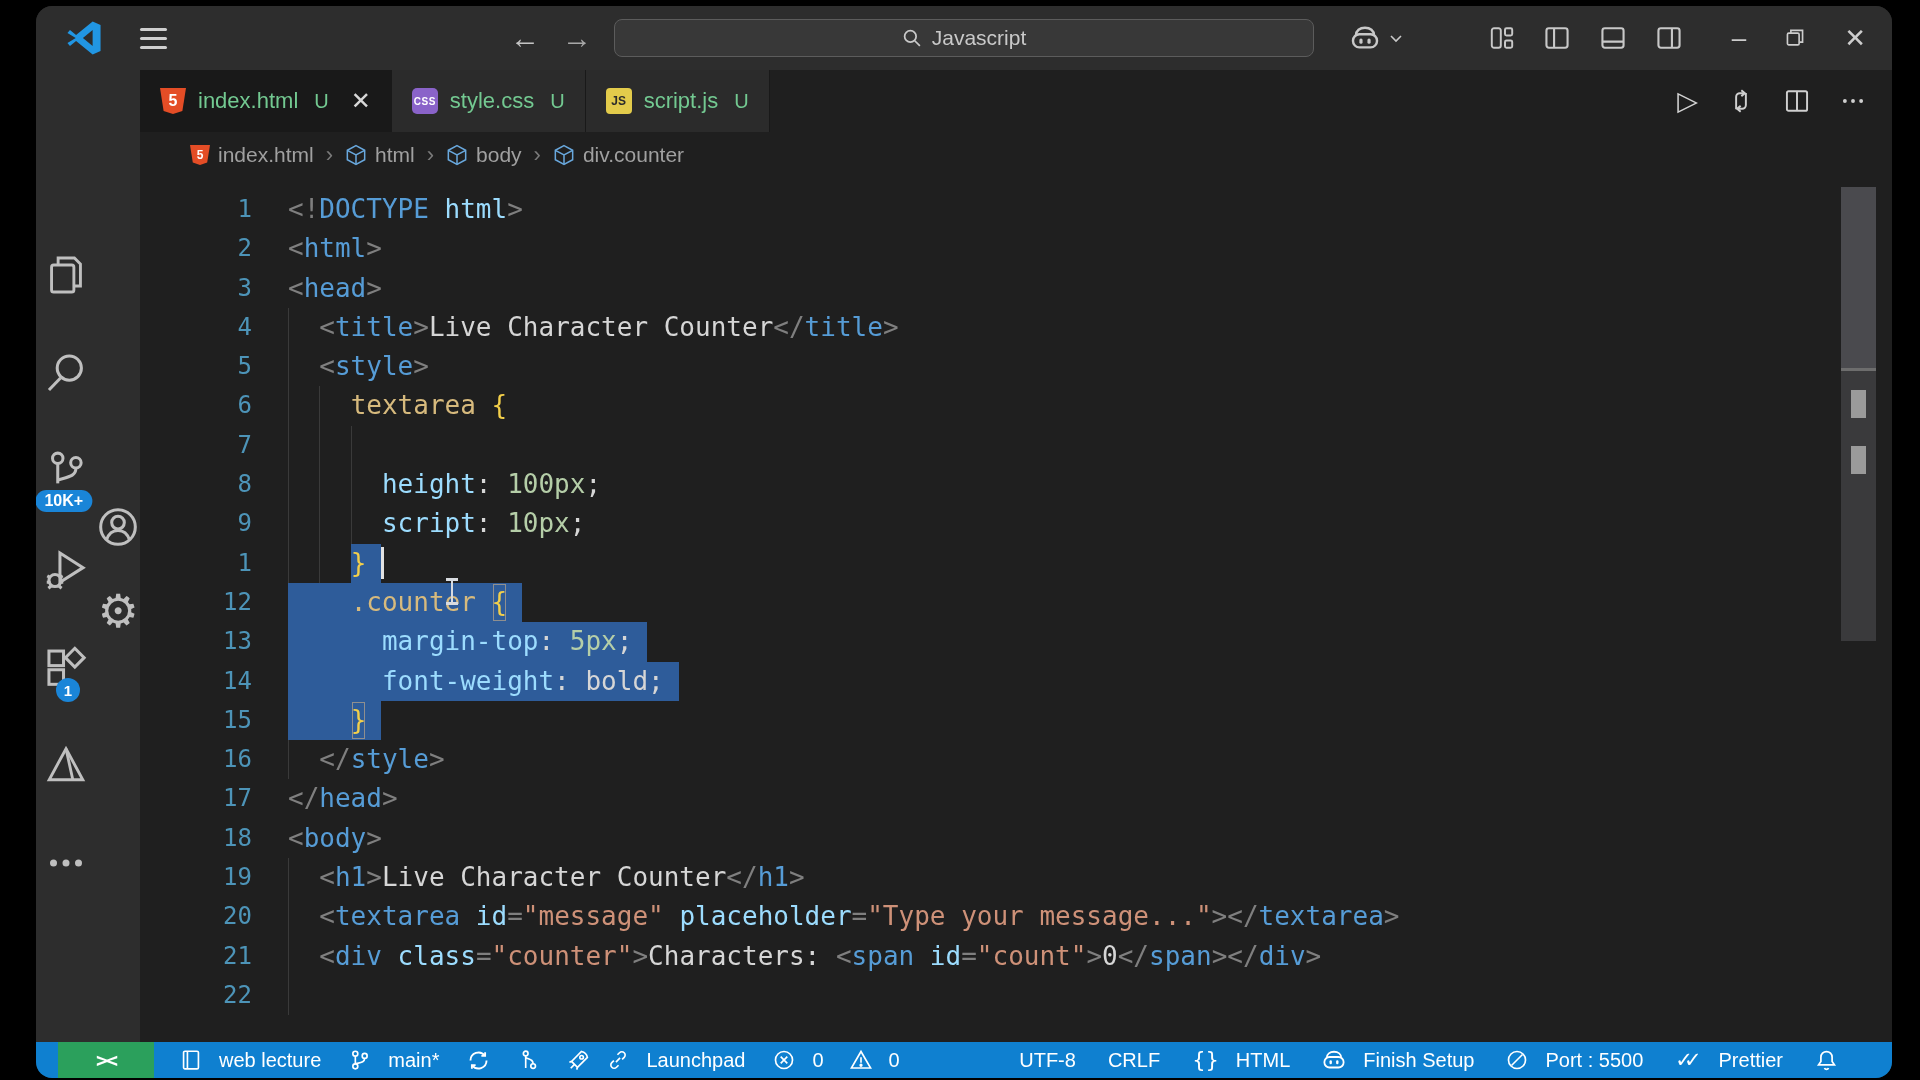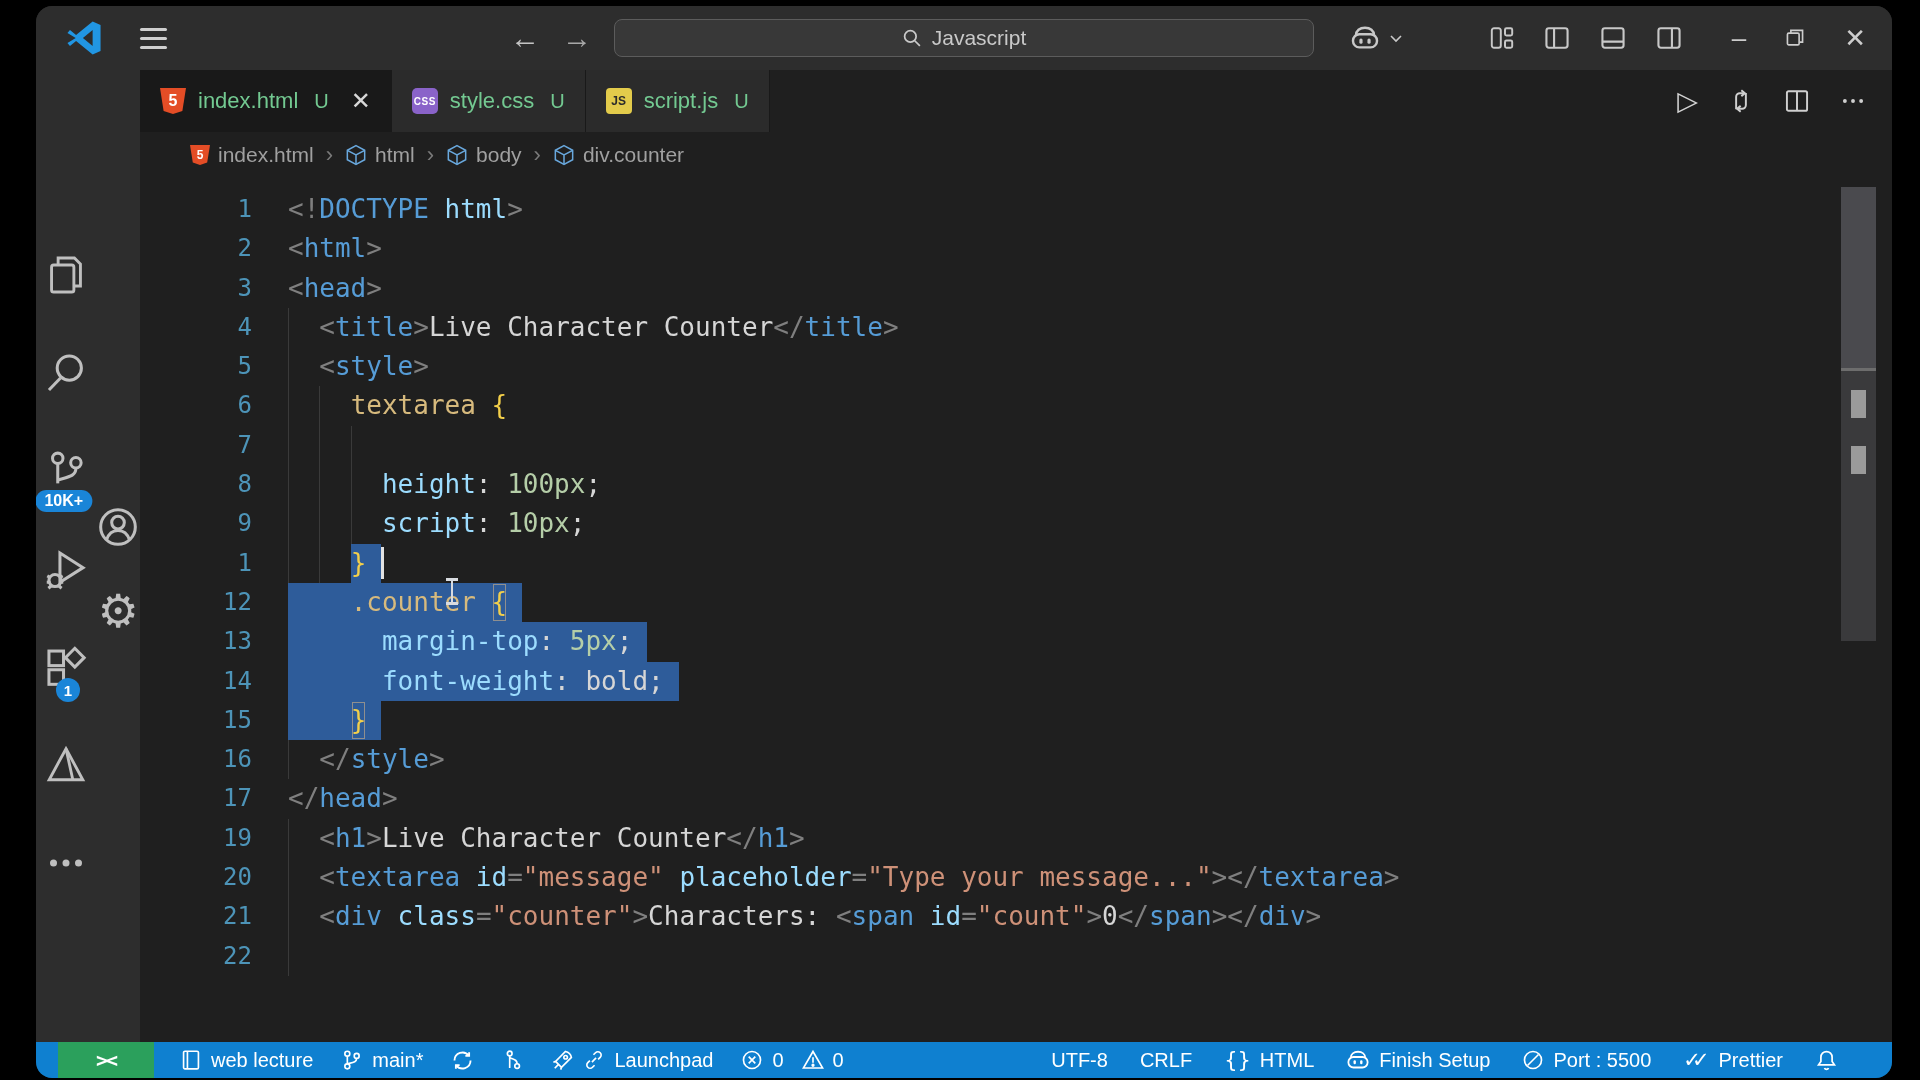--- a/index.html
+++ b/index.html
@@ -81,21 +81,21 @@
   .minimap{position:absolute;top:0;bottom:0;right:16px;width:35px;z-index:2;}
   .mm-slider{position:absolute;left:0;right:0;top:9px;height:181px;background:#4a4a4e;}
   .mm-line{position:absolute;left:0;right:0;top:190px;height:3px;background:#6d6d6d;}
   .mm-body{position:absolute;left:0;right:0;top:193px;height:270px;background:#3a3a3c;}
   .mm-dec{position:absolute;left:10px;width:15px;height:28px;background:#9a9a9a;}
 
   
   .statusbar{height:36px;flex:0 0 36px;background:#0f80d0;display:flex;align-items:center;color:#fff;font-size:20px;}
   .sb-remote{height:100%;margin-left:22px;width:96px;background:#2ba05c;display:flex;align-items:center;justify-content:center;
     font-weight:bold;font-size:20px;letter-spacing:-2px;font-family:"DejaVu Sans Mono",monospace;}
-  .sb-item{display:flex;align-items:center;gap:9px;cursor:pointer;white-space:nowrap;}
+  .sb-item{display:flex;align-items:center;gap:17px;cursor:pointer;white-space:nowrap;}
   .sb-left{display:flex;align-items:center;gap:28px;margin-left:26px;}
   .sb-right{display:flex;align-items:center;gap:32px;margin-left:auto;padding-right:54px;}
   .sb-glyph{font-size:21px;line-height:1;font-family:"DejaVu Sans",sans-serif;}
   .dblcheck{letter-spacing:-9px;font-size:21px;padding-right:9px;}
   svg.wicon{display:block;}
 </style>
 </head>
 <body>
 
 <div class="window">
@@ -333,20 +333,21 @@
             <div class="crow"><i class="guide" style="left: 148px;"></i><i class="guide" style="left: 179.32px;"></i><i class="guide" style="left: 210.64px;"></i><span class="lnum">7</span></div>
             <div class="crow"><i class="guide" style="left: 148px;"></i><i class="guide" style="left: 179.32px;"></i><i class="guide" style="left: 210.64px;"></i><span class="lnum">8</span><span class="ltxt"><span class="c-tx">      </span><span class="c-at">height</span><span class="c-tx">: </span><span class="c-nu">100px</span><span class="c-tx">;</span></span></div>
             <div class="crow"><i class="guide" style="left: 148px;"></i><i class="guide" style="left: 179.32px;"></i><i class="guide" style="left: 210.64px;"></i><span class="lnum">9</span><span class="ltxt"><span class="c-tx">      </span><span class="c-at">script</span><span class="c-tx">: </span><span class="c-nu">10px</span><span class="c-tx">;</span></span></div>
             <div class="crow"><i class="guide" style="left: 148px;"></i><i class="guide" style="left: 179.32px;"></i><span class="lnum">1</span><span class="ltxt"><span class="c-tx">    </span><span class="c-br sel">}</span><span class="sel ext"></span><span class="cursor"></span></span></div>
             <div class="crow"><span class="lnum">12</span><span class="ltxt"><span class="c-tx sel">    </span><span class="c-se sel">.counter</span><span class="c-tx sel"> </span><span class="c-br sel bbox">{</span><span class="sel ext"></span></span></div>
             <div class="crow"><span class="lnum">13</span><span class="ltxt"><span class="c-tx sel">      </span><span class="c-at sel">margin-top</span><span class="c-tx sel">: </span><span class="c-nu sel">5px</span><span class="c-tx sel">;</span><span class="sel ext"></span></span></div>
             <div class="crow"><span class="lnum">14</span><span class="ltxt"><span class="c-tx sel">      </span><span class="c-at sel">font-weight</span><span class="c-tx sel">: </span><span class="c-kw sel">bold</span><span class="c-tx sel">;</span><span class="sel ext"></span></span></div>
             <div class="crow"><span class="lnum">15</span><span class="ltxt"><span class="c-tx sel">    </span><span class="c-br sel bbox">}</span><span class="sel ext"></span></span></div>
             <div class="crow"><i class="guide" style="left: 148px;"></i><span class="lnum">16</span><span class="ltxt"><span class="c-tx">  </span><span class="c-pu">&lt;/</span><span class="c-tg">style</span><span class="c-pu">&gt;</span></span></div>
             <div class="crow"><span class="lnum">17</span><span class="ltxt"><span class="c-pu">&lt;/</span><span class="c-tg">head</span><span class="c-pu">&gt;</span></span></div>
+            <div class="crow"><span class="lnum">18</span><span class="ltxt"><span class="c-pu">&lt;</span><span class="c-tg">body</span><span class="c-pu">&gt;</span></span></div>
             <div class="crow"><i class="guide" style="left: 148px;"></i><span class="lnum">19</span><span class="ltxt"><span class="c-tx">  </span><span class="c-pu">&lt;</span><span class="c-tg">h1</span><span class="c-pu">&gt;</span><span class="c-tx">Live Character Counter</span><span class="c-pu">&lt;/</span><span class="c-tg">h1</span><span class="c-pu">&gt;</span></span></div>
             <div class="crow"><i class="guide" style="left: 148px;"></i><span class="lnum">20</span><span class="ltxt"><span class="c-tx">  </span><span class="c-pu">&lt;</span><span class="c-tg">textarea</span><span class="c-tx"> </span><span class="c-at">id</span><span class="c-pu">=</span><span class="c-st">"message"</span><span class="c-tx"> </span><span class="c-at">placeholder</span><span class="c-pu">=</span><span class="c-st">"Type your message..."</span><span class="c-pu">&gt;&lt;/</span><span class="c-tg">textarea</span><span class="c-pu">&gt;</span></span></div>
             <div class="crow"><i class="guide" style="left: 148px;"></i><span class="lnum">21</span><span class="ltxt"><span class="c-tx">  </span><span class="c-pu">&lt;</span><span class="c-tg">div</span><span class="c-tx"> </span><span class="c-at">class</span><span class="c-pu">=</span><span class="c-st">"counter"</span><span class="c-pu">&gt;</span><span class="c-tx">Characters: </span><span class="c-pu">&lt;</span><span class="c-tg">span</span><span class="c-tx"> </span><span class="c-at">id</span><span class="c-pu">=</span><span class="c-st">"count"</span><span class="c-pu">&gt;</span><span class="c-tx">0</span><span class="c-pu">&lt;/</span><span class="c-tg">span</span><span class="c-pu">&gt;&lt;/</span><span class="c-tg">div</span><span class="c-pu">&gt;</span></span></div>
             <div class="crow"><i class="guide" style="left: 148px;"></i><span class="lnum">22</span><span class="ltxt"></span></div>
           </div>
         <div class="ibeam">
             <i></i>
           </div>
         <div class="minimap">
           <div class="mm-slider"></div>

